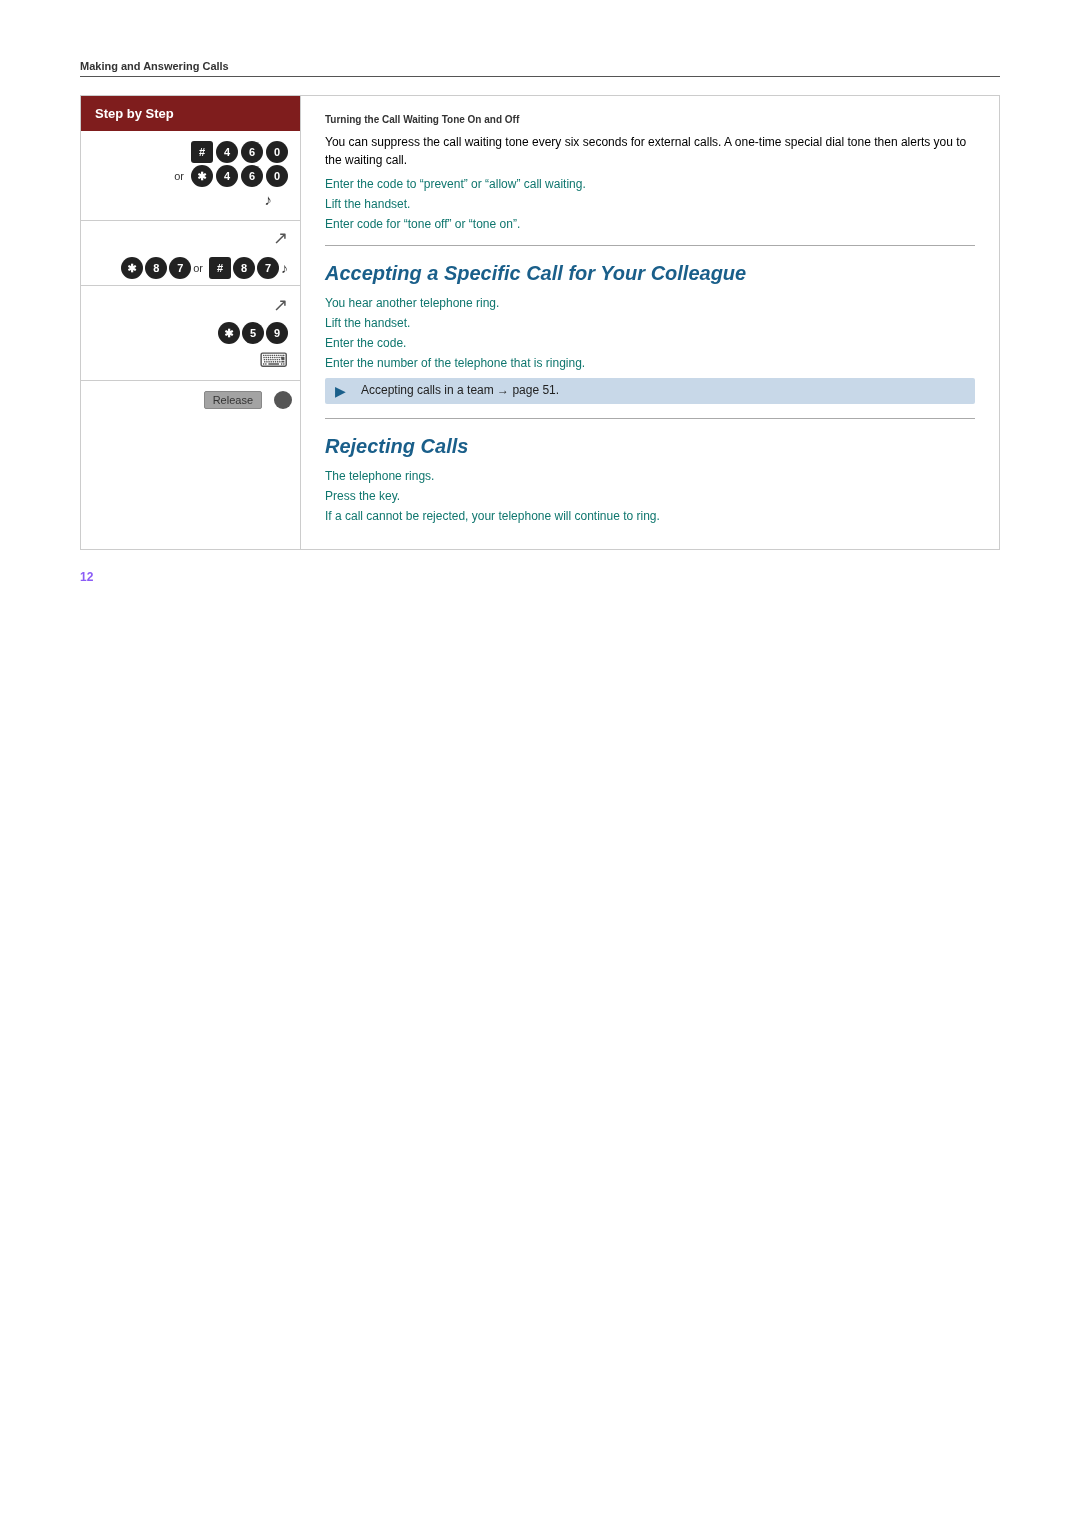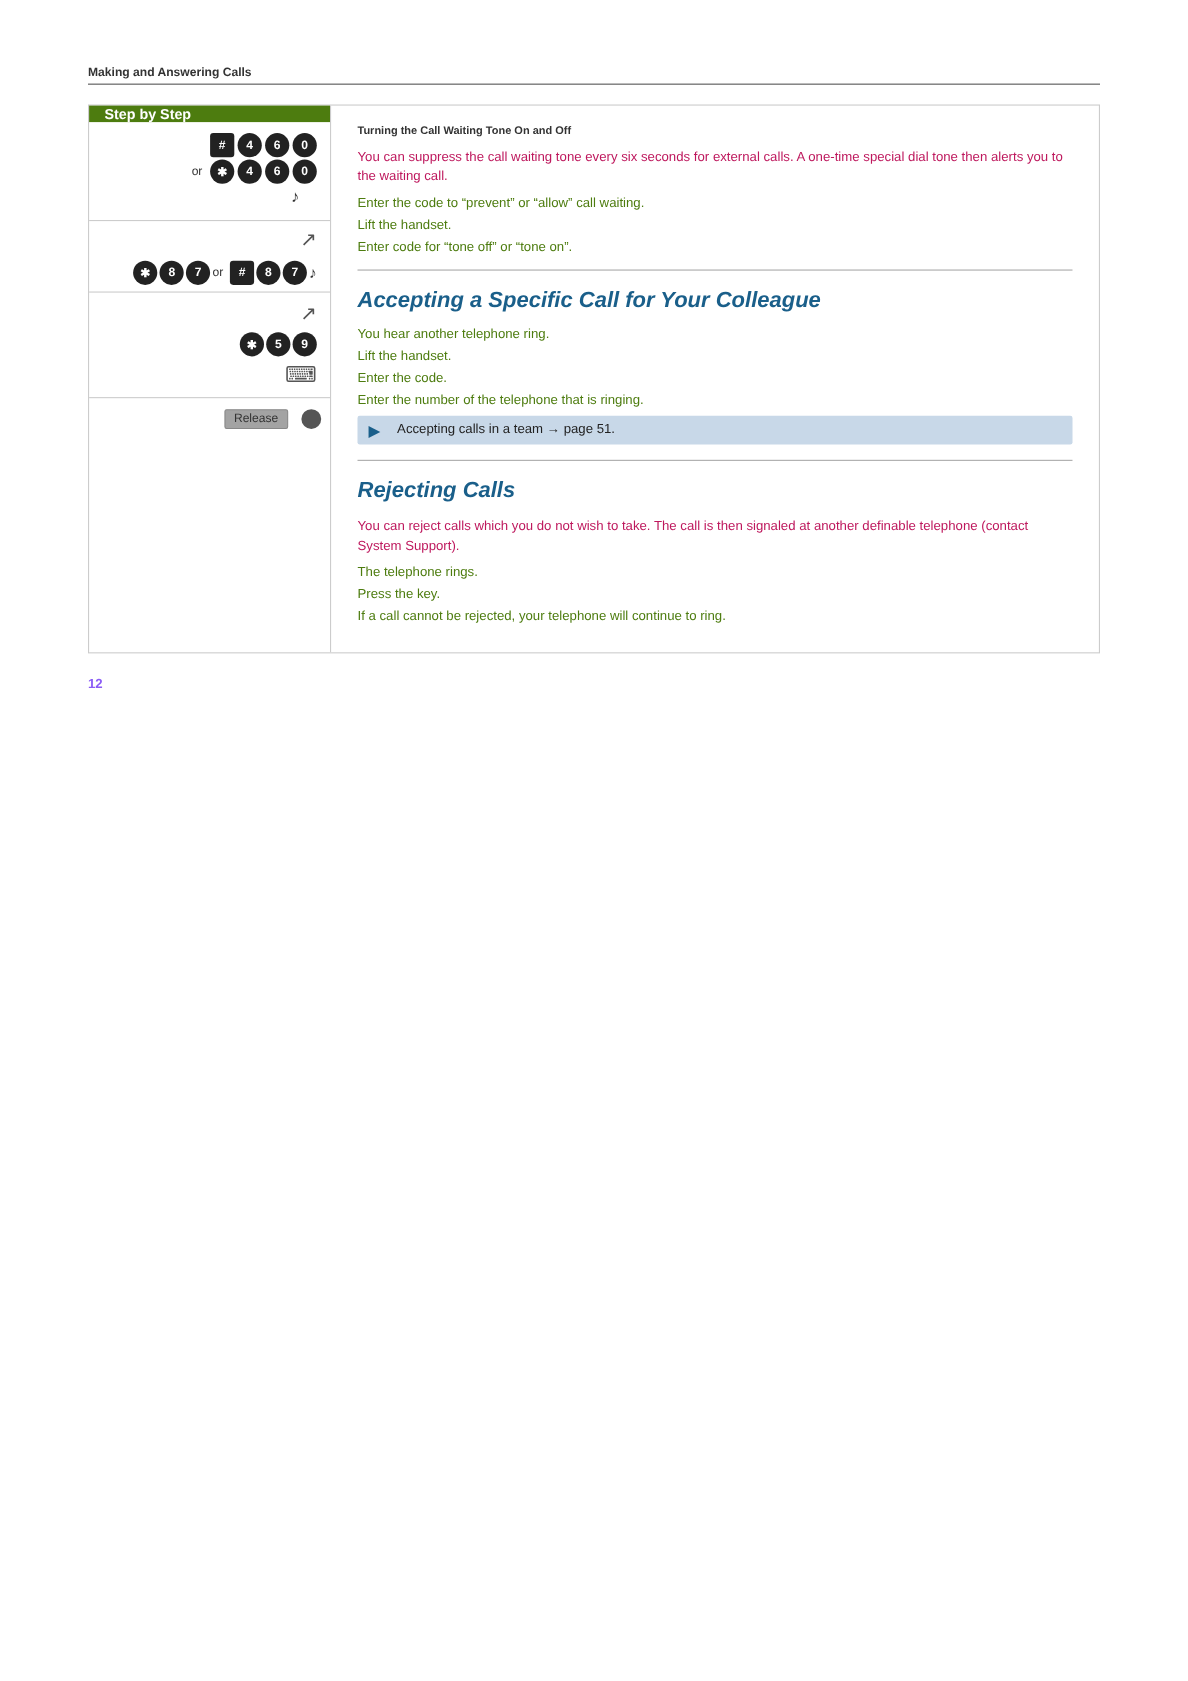--- a/index.html
+++ b/index.html
@@ -30,25 +30,25 @@
 
     
     .sidebar {
       width: 220px;
       min-width: 220px;
       border-right: 1px solid #ccc;
       padding: 0;
     }
 
     .step-by-step-header {
-      background: #4d7c0f;
+      background: #7f1d1d;
       color: #fff;
       font-size: 13px;
       font-weight: bold;
-      padding: 0 14px;
+      padding: 10px 14px;
       display: flex;
       align-items: center;
     }
 
     .kbd-circle {
       display: inline-flex;
       align-items: center;
       justify-content: center;
       width: 22px;
       height: 22px;
@@ -128,28 +128,28 @@
       font-weight: bold;
       color: #1a5f8a;
       margin-bottom: 10px;
       margin-top: 5px;
       line-height: 1.3;
       font-style: italic;
     }
 
     .content-area p {
       font-size: 12px;
-      color: #be185d;
+      color: #000000;
       line-height: 1.5;
       margin-bottom: 8px;
     }
 
     .step-line {
       font-size: 12px;
-      color: #4d7c0f;
+      color: #0f766e;
       margin-bottom: 6px;
       display: flex;
       align-items: center;
       gap: 8px;
     }
 
     .tip-box {
       display: flex;
       align-items: flex-start;
       gap: 8px;
@@ -339,21 +339,20 @@
         <span class="tip-box-arrow">▶</span>
         <span class="tip-box-text">Accepting calls in a team → page 51.</span>
       </div>
     </div>
 
     <hr class="section-divider">
 
     <div>
       <h1>Rejecting Calls</h1>
 
-      <p>You can reject calls which you do not wish to take. The call is then signaled at another definable telephone (contact System Support).</p>
 
       <div class="step-line">
         <span>The telephone rings.</span>
       </div>
       <div class="step-line">
         <span>Press the key.</span>
       </div>
       <div class="step-line">
         <span>If a call cannot be rejected, your telephone will continue to ring.</span>
       </div>

